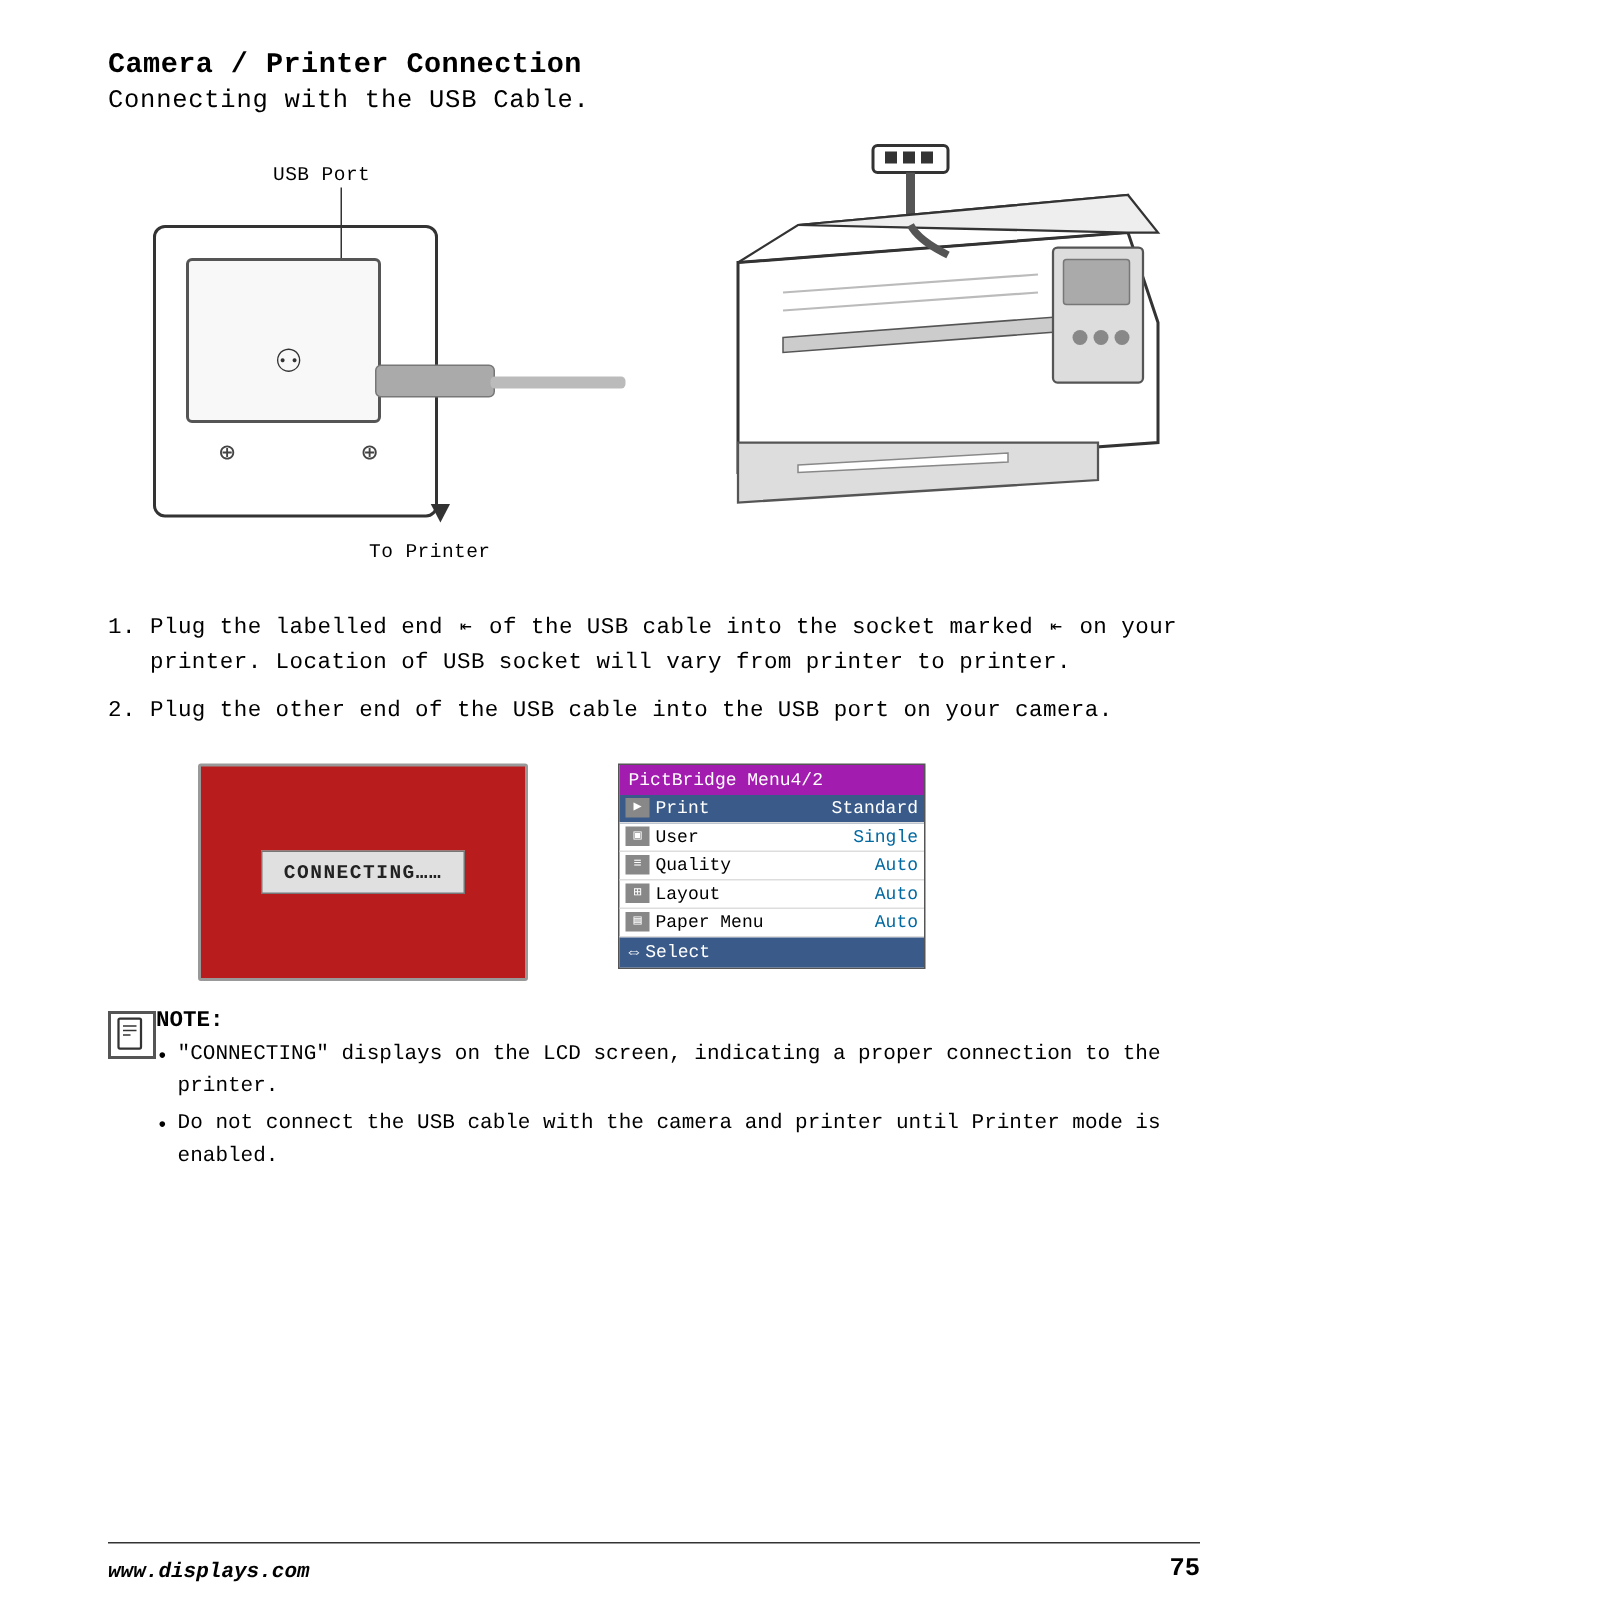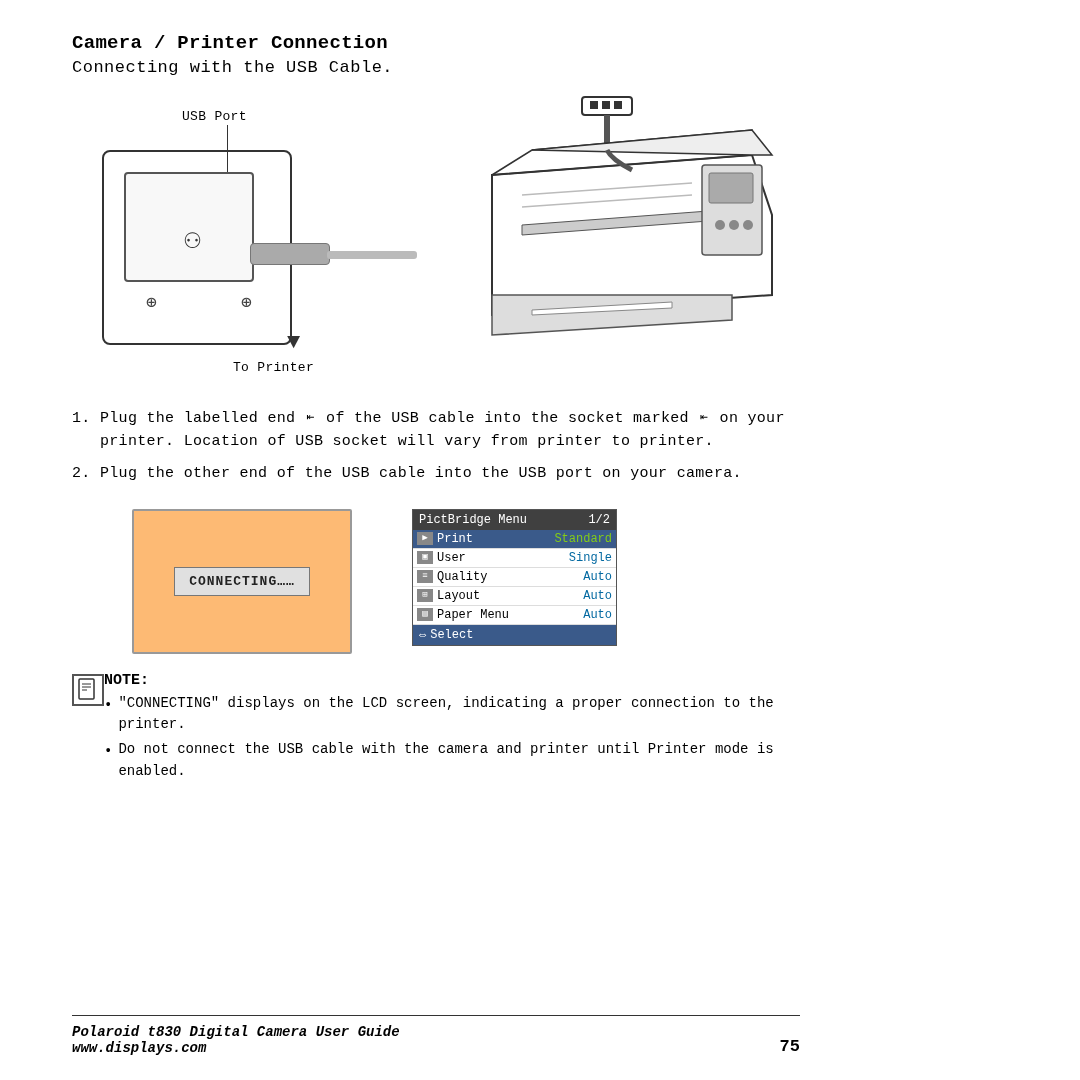--- a/index.html
+++ b/index.html
@@ -110,21 +110,21 @@
       top: 156px;
       left: 255px;
       width: 90px;
       height: 8px;
       background: #bbb;
       border-radius: 3px;
     }
     .to-printer-label {
       position: absolute;
       bottom: 10px;
-      left: 161px;
+      left: 174px;
       font-size: 13px;
       letter-spacing: 0.3px;
     }
     .arrow-down {
       position: absolute;
       bottom: 30px;
       left: 215px;
       font-size: 22px;
       color: #333;
     }
@@ -172,21 +172,21 @@
       display: flex;
       flex-direction: row;
       gap: 60px;
       align-items: flex-start;
       margin-bottom: 18px;
       padding-left: 60px;
     }
     .lcd-screen {
       width: 220px;
       height: 145px;
-      background: #fdba74;
+      background: #b91c1c;
       border: 2px solid #999;
       display: flex;
       align-items: center;
       justify-content: center;
       border-radius: 2px;
     }
     .connecting-text {
       font-size: 13px;
       font-weight: bold;
       letter-spacing: 1px;
@@ -195,25 +195,24 @@
       padding: 6px 14px;
       background: #e0e0e0;
     }
     .pictbridge-menu {
       width: 205px;
       border: 1px solid #555;
       font-size: 12px;
       background: #fff;
     }
     .pb-header {
-      background: #404040;
+      background: #a21caf;
       color: #fff;
       padding: 3px 6px;
       display: flex;
-      justify-content: space-between;
       font-size: 12px;
     }
     .pb-row {
       display: flex;
       align-items: center;
       border-bottom: 1px solid #ddd;
       padding: 2px 4px;
       gap: 4px;
     }
     .pb-row.highlighted {
@@ -233,21 +232,21 @@
     }
     .pb-label {
       flex: 1;
       font-size: 12px;
     }
     .pb-value {
       font-size: 12px;
       color: #0369a1;
     }
     .pb-row.highlighted .pb-value {
-      color: #84cc16;
+      color: #ffffff;
     }
     .pb-select-row {
       background: #3a5a8a;
       color: #fff;
       padding: 3px 6px;
       display: flex;
       align-items: center;
       gap: 4px;
       font-size: 12px;
     }
@@ -405,21 +404,21 @@
 
   <div class="screenshots-row">
 
     <div class="lcd-screen">
       <div class="connecting-text">CONNECTING……</div>
     </div>
 
     <div class="pictbridge-menu">
       <div class="pb-header">
         <span>PictBridge Menu</span>
-        <span>1/2</span>
+        <span>4/2</span>
       </div>
       <div class="pb-row highlighted">
         <span class="pb-icon">▶</span>
         <span class="pb-label">Print</span>
         <span class="pb-value">Standard</span>
       </div>
       <div class="pb-row">
         <span class="pb-icon">▣</span>
         <span class="pb-label">User</span>
         <span class="pb-value">Single</span>
@@ -467,19 +466,18 @@
         <div class="note-bullet">
           <span class="bullet-dot">•</span>
           <span>Do not connect the USB cable with the camera and printer until Printer mode is enabled.</span>
         </div>
       </div>
     </div>
   </div>
 
   <div class="footer">
     <div>
-      <div class="footer-left">Polaroid t830 Digital Camera User Guide</div>
       <div class="footer-url">www.displays.com</div>
     </div>
     <div class="footer-right">75</div>
   </div>
 
 </div>
 
 </body></html>

